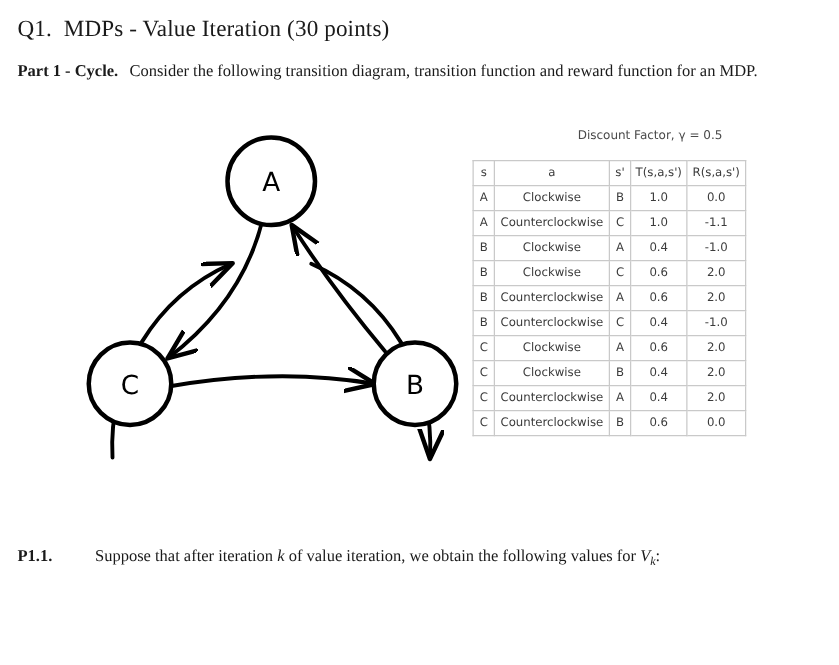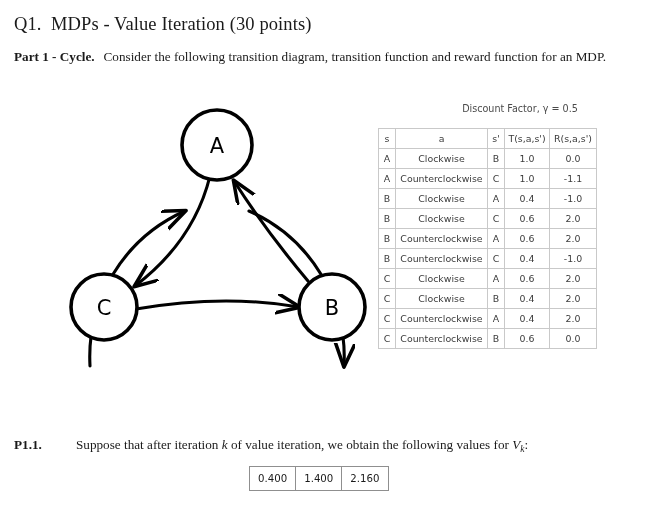--- a/index.html
+++ b/index.html
@@ -284,20 +284,15 @@
   </table>
 </div>
 
 <div id="p11-block">
   <span class="lead">P1.1.</span><span>Suppose that after iteration </span><span class="it">k</span><span> of value iteration, we obtain the following values for </span><span class="it">V</span><span class="sub">k</span><span>:</span>
 </div>
 
 <div id="values-wrap">
   <table class="vals">
     <tbody>
-    <tr class="body">
-      <td>0.400</td>
-      <td>1.400</td>
-      <td>2.160</td>
-    </tr>
   </tbody>
     </table>
 </div>
 
 </body></html>

